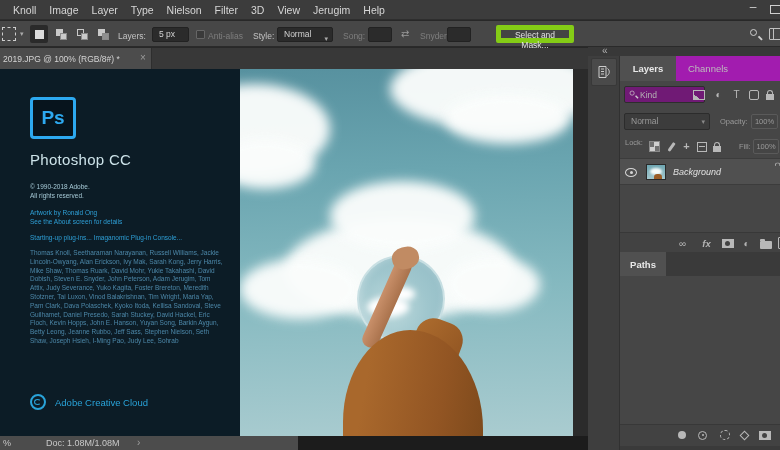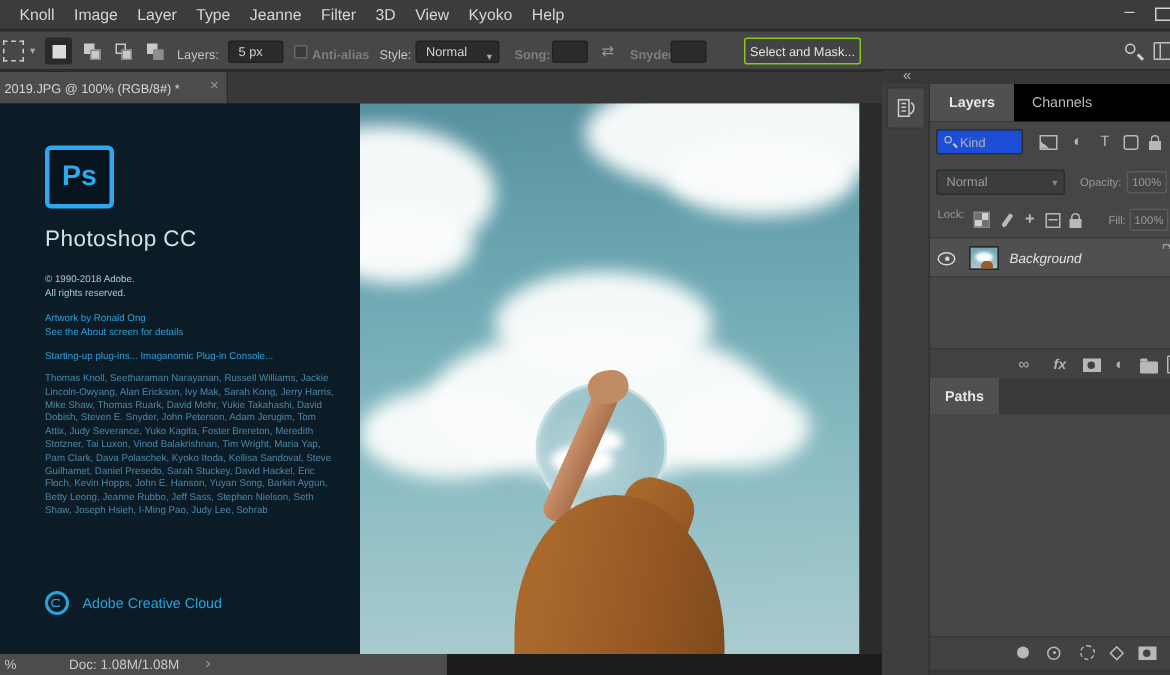--- a/index.html
+++ b/index.html
@@ -21,27 +21,27 @@
   .smode { position:absolute; top:4px; width:18px; height:18px; display:flex; align-items:center; justify-content:center; border-radius:2px; }
   .smode.active { background:#2a2a2a; }
   .sqnew { width:9px; height:9px; background:#dcdcdc; }
   .sqdual { position:relative; width:11px; height:11px; }
   .sqdual i { position:absolute; width:7px; height:7px; }
   .sqdual .a { left:0; top:0; background:#c9c9c9; }
   .sqdual .b { right:0; bottom:0; background:#c9c9c9; border:1px solid #8a8a8a; }
   .sqdual.sub .a { background:transparent; border:1px solid #c9c9c9; }
   .sqdual.int .b { background:#8f8f8f; }
   .olab { position:absolute; top:10px; font-size:8.5px; color:#c4c4c4; }
-  .olab.dis { color:#7e7e7e;font-weight:bold; }
+  .olab.dis { color:#7e7e7e; }
   .ofield { position:absolute; top:6px; height:15px; background:#2b2b2b; border:1px solid #222222; border-radius:2px; color:#d2d2d2; font-size:8.5px; line-height:13px; padding-left:6px; }
   .ocheck { position:absolute; left:196px; top:9px; width:9px; height:9px; background:#3a3a3a; border:1px solid #666666; border-radius:1px; }
   .odrop { position:absolute; left:277px; top:6px; width:56px; height:15px; background:#2b2b2b; border:1px solid #222222; border-radius:2px; font-size:8.5px; color:#d2d2d2; line-height:13px; padding-left:6px; }
   .odrop .chev { position:absolute; right:4px; top:4px; }
   .swapico { position:absolute; left:401px; top:7px; font-size:10px; color:#9a9a9a; }
-  .sambtn { position:absolute; left:496px; top:4px; width:78px; height:18px; background:#434343; border:1px solid #84cc16; border-radius:2px; color:#e2e2e2; font-size:8.5px; }
+  .sambtn { position:absolute; left:496px; top:4px; width:78px; height:18px; background:#434343; border:5px solid #84cc16; border-radius:2px; color:#e2e2e2; font-size:8.5px; }
   .searchico { position:relative; display:inline-block; width:13px; height:13px; }
   .searchico .sc { position:absolute; left:1px; top:1px; width:7px; height:7px; border:1.5px solid #cfcfcf; border-radius:50%; }
   .searchico .sh { position:absolute; left:8.5px; top:8.5px; width:4.5px; height:1.5px; background:#cfcfcf; transform:rotate(45deg); }
   .obsearch { position:absolute; left:749px; top:7px; }
   .wsicon { position:absolute; left:769px; top:7px; width:12px; height:12px; border:1px solid #c0c0c0; border-radius:1px; }
   .wsicon i { position:absolute; left:3px; top:0; width:1px; height:10px; background:#c0c0c0; }
 
   
   .tabbar { position:absolute; left:0; top:48px; width:588px; height:21px; background:#383838; }
   .doctab { position:absolute; left:0; top:0; width:152px; height:33px; background:#4c4c4c; border-right:1px solid #2e2e2e; }
@@ -80,25 +80,25 @@
   .docinfo { position:absolute; left:46px; top:2px; font-size:9px; color:#c9c9c9; }
   .statarrow { position:absolute; left:137px; top:1px; font-size:10px; color:#9f9f9f; }
   .statusdark { position:absolute; left:298px; top:436px; width:290px; height:14px; background:#1c1c1c; }
 
   
   .dock { position:absolute; left:588px; top:47px; width:192px; height:403px; background:#383838; }
   .dchev { position:absolute; left:14px; top:-2px; font-size:10px; color:#b0b0b0; }
   .iconstrip { position:absolute; left:0; top:9px; width:32px; height:394px; background:#3e3e3e; border-right:1px solid #313131; }
   .histbox { position:absolute; left:3px; top:2px; width:26px; height:28px; background:#4a4a4a; border:1px solid #383838; border-radius:2px; display:flex; align-items:center; justify-content:center; }
   .panels { position:absolute; left:32px; top:9px; width:160px; height:394px; background:#464646; }
-  .ptabsrow { position:absolute; left:0; width:160px; height:25px; background:#000000; }
+  .ptabsrow { position:absolute; left:0; width:160px; height:25px; background:#a21caf; }
   .ptab { position:absolute; top:0; height:25px; font-size:9.5px; line-height:25px; text-align:center; color:#bcbcbc; }
   .ptab.active { background:#505050; color:#e8e8e8; font-weight:bold; }
   .kindrow { position:absolute; left:0; top:25px; width:160px; height:28px; }
-  .kindbox { position:absolute; left:4px; top:5px; width:58px; height:17px; background:#1d4ed8; border:1px solid #2d2d2d; border-radius:2px; display:flex; align-items:center; padding-left:2px; }
+  .kindbox { position:absolute; left:4px; top:5px; width:81px; height:17px; background:#701a75; border:1px solid #2d2d2d; border-radius:2px; display:flex; align-items:center; padding-left:2px; }
   .kindbox .searchico { transform:scale(0.7); }
   .kindlab { font-size:8.5px; color:#b4b4b4; margin-left:0px; }
   .kicon { position:absolute; top:5px; width:17px; height:17px; display:flex; align-items:center; justify-content:center; color:#b8b8b8; font-size:10px; }
   .blendrow { position:absolute; left:0; top:53px; width:160px; height:26px; }
   .bdrop { position:absolute; left:4px; top:4px; width:86px; height:17px; background:#3c3c3c; border:1px solid #2c2c2c; border-radius:2px; }
   .bdrop .val { position:absolute; left:6px; top:2px; font-size:8.5px; color:#9a9a9a; }
   .bdrop .chev { position:absolute; right:4px; top:4px; color:#8a8a8a; }
   .plab { position:absolute; font-size:7.5px; color:#9a9a9a; }
   .pvf { position:absolute; width:27px; height:15px; background:#454545; border:1px solid #5a5a5a; border-radius:2px; font-size:7.5px; color:#9a9a9a; text-align:center; line-height:13px; }
   .lockrow { position:absolute; left:0; top:79px; width:160px; height:23px; }
@@ -141,25 +141,25 @@
 </head>
 <body>
 
 <div id="app">
 
   <div class="menubar">
     <span class="m">Knoll</span>
     <span class="m">Image</span>
     <span class="m">Layer</span>
     <span class="m">Type</span>
-    <span class="m">Jeanne</span>
+    <span class="m">Nielson</span>
     <span class="m">Filter</span>
     <span class="m">3D</span>
     <span class="m">View</span>
-    <span class="m">Kyoko</span>
+    <span class="m">Jerugim</span>
     <span class="m">Help</span>
     <span class="minbtn">–</span>
     <span class="maxbtn"></span>
   </div>
 
   <div class="optionsbar">
     <span class="marquee"></span>
     <span class="chev toolchev">▾</span>
     <span class="smode active" style="left:30px">
         <i class="sqnew"></i>

